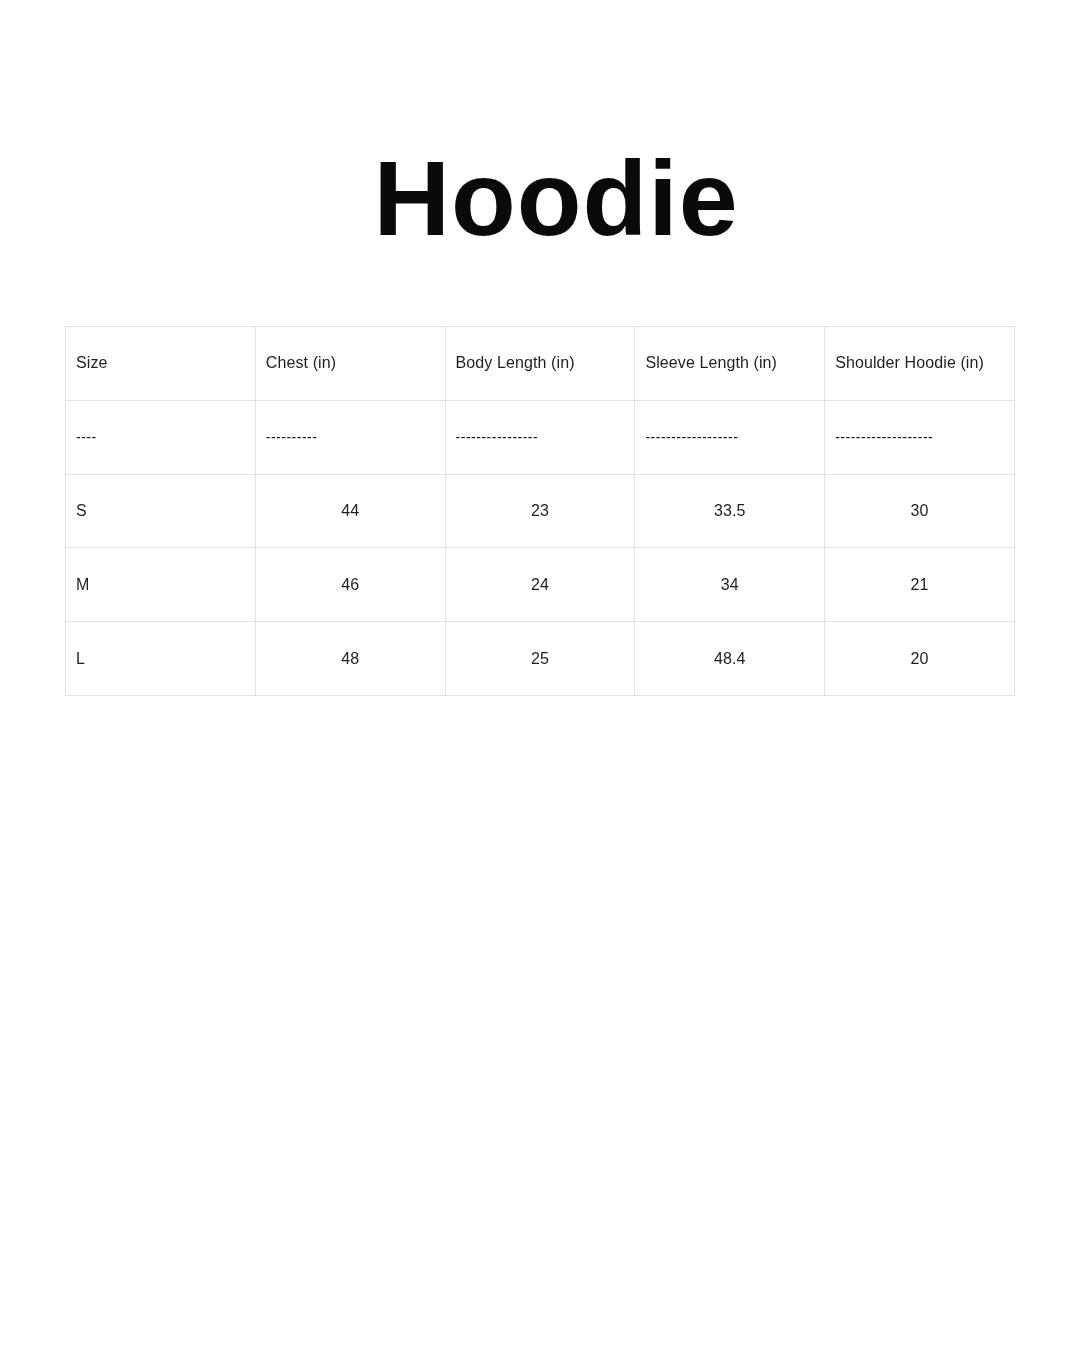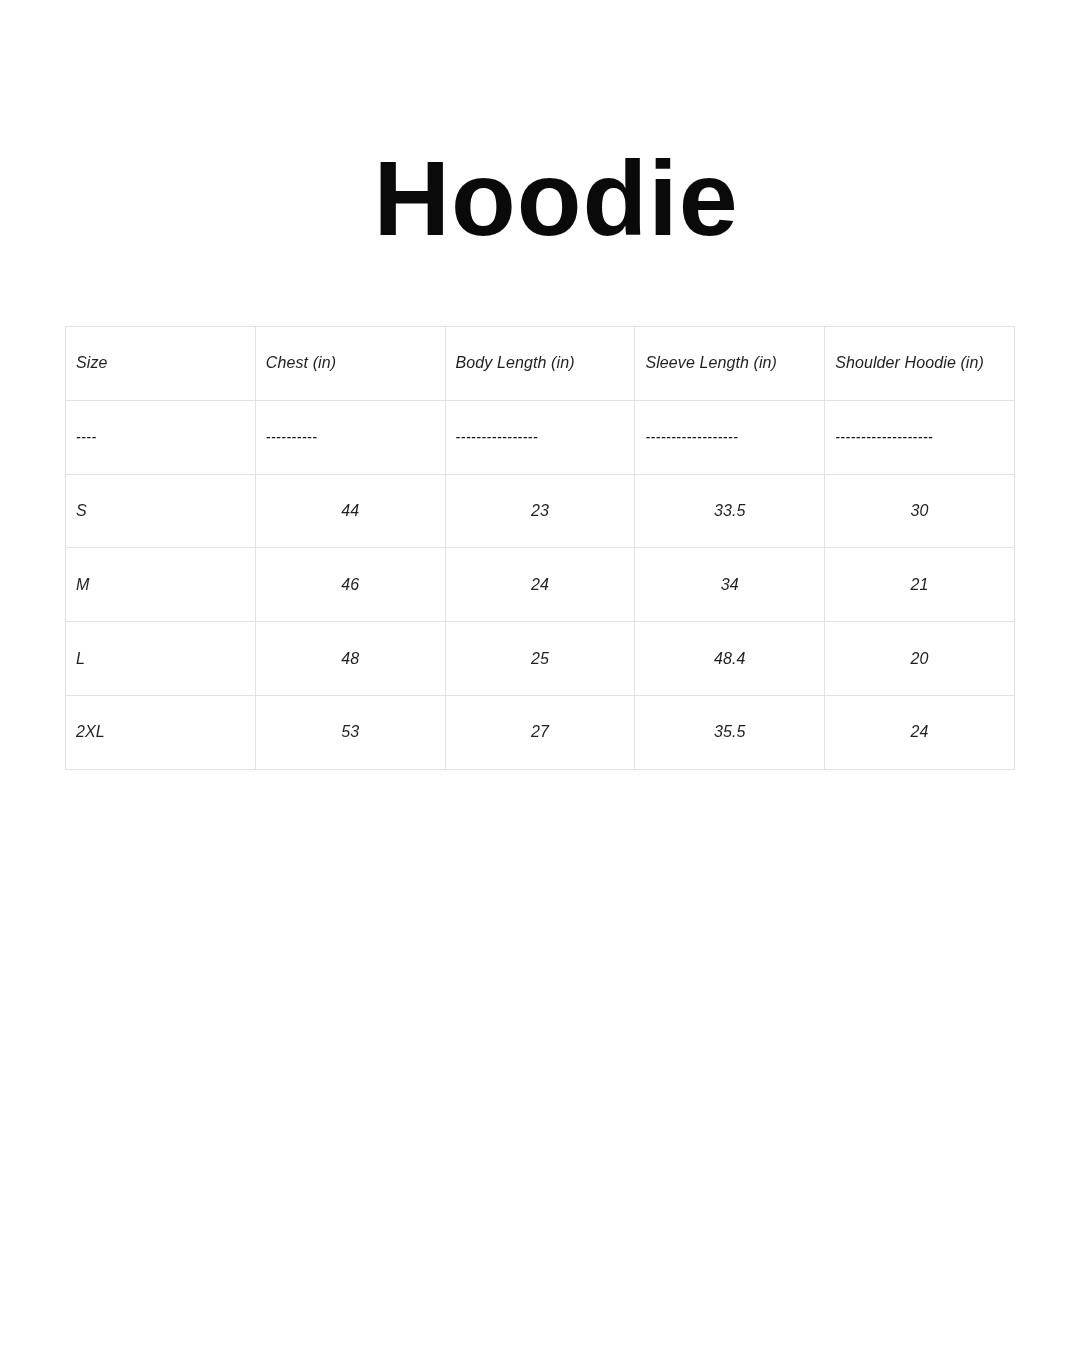--- a/index.html
+++ b/index.html
@@ -38,21 +38,20 @@
     height: 73.8px;
     padding: 10px 10px;
     vertical-align: middle;
     font-size: 16px;
     font-weight: normal;
     color: #1f1f1f;
     text-align: left;
     white-space: nowrap;
     overflow: hidden;
     letter-spacing: 0.1px;
-    font-style: italic;
   }
   .size-chart td.num {
     text-align: center;
   }
   .size-chart td.sep {
     font-size: 14px;
     letter-spacing: 0.5px;
     color: #141414;
   }
 </style>
@@ -93,21 +92,14 @@
       <td class="num">34</td>
       <td class="num">21</td>
     </tr>
     <tr>
       <td>L</td>
       <td class="num">48</td>
       <td class="num">25</td>
       <td class="num">48.4</td>
       <td class="num">20</td>
     </tr>
-    <tr>
-      <td>2XL</td>
-      <td class="num">53</td>
-      <td class="num">27</td>
-      <td class="num">35.5</td>
-      <td class="num">24</td>
-    </tr>
   </tbody>
 </table>
 
 </body></html>

